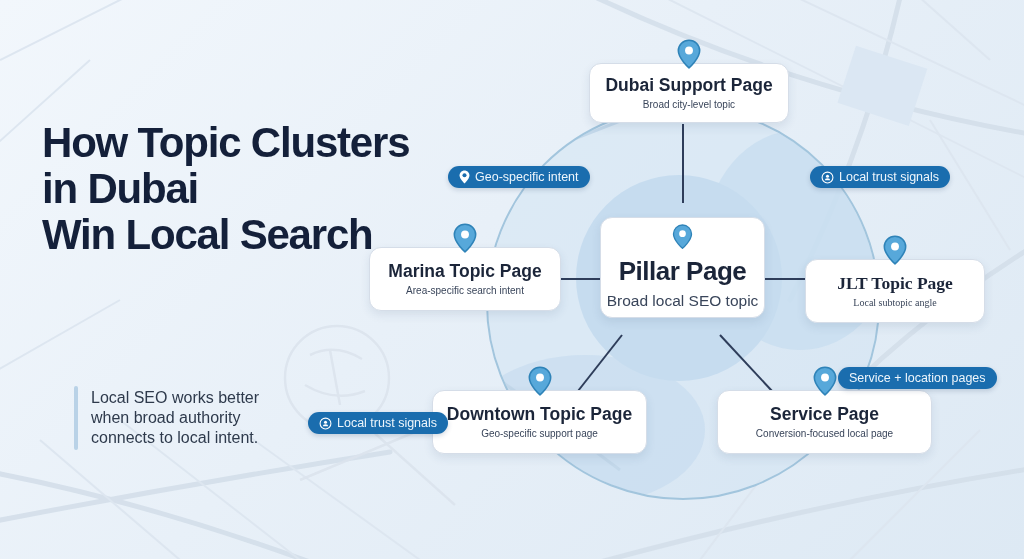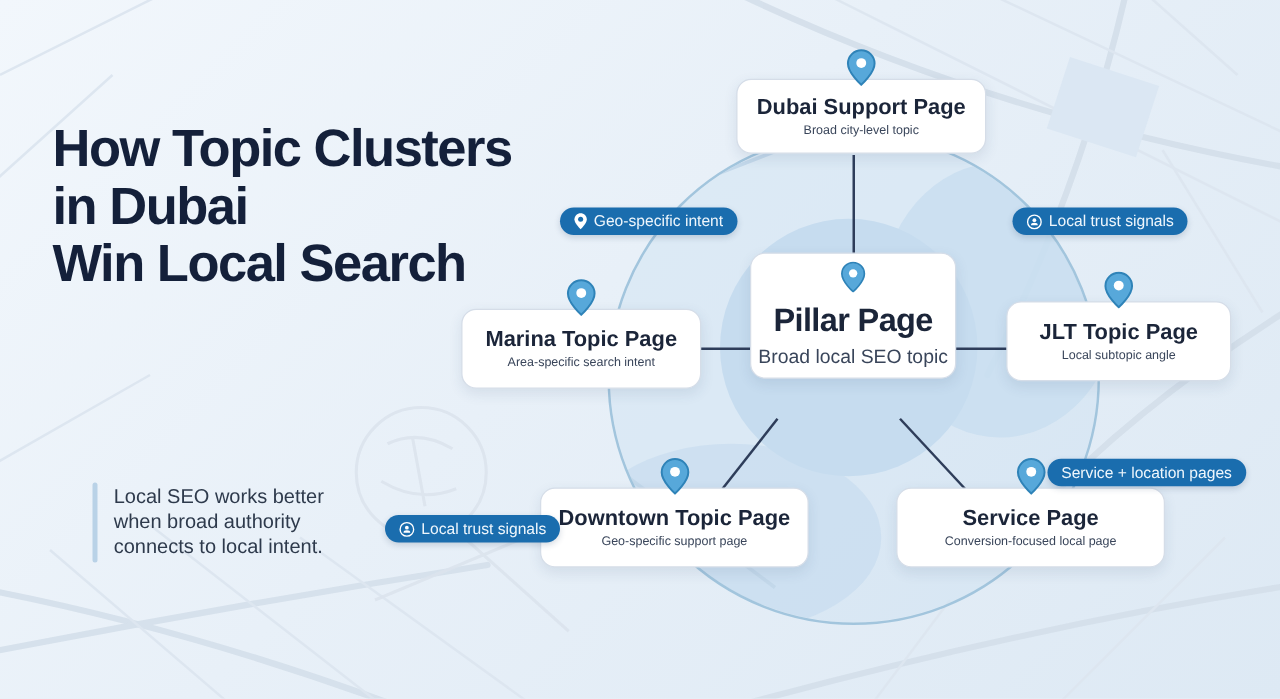--- a/index.html
+++ b/index.html
@@ -12,43 +12,43 @@
   svg.bg,svg.connectors{position:absolute;left:0;top:0;}
   .big-circle{
     position:absolute;left:486px;top:106px;width:394px;height:394px;
     border:2px solid #a2c5dd;border-radius:50%;
   }
   .inner-circle{
     position:absolute;left:576px;top:175px;width:206px;height:206px;
     border-radius:50%;background:#c6dcef;
   }
   .main-title{
-    position:absolute;left:42px;top:96px;
+    position:absolute;left:42px;top:120px;
     font-size:42px;line-height:46px;font-weight:700;letter-spacing:-1.2px;
     color:#14203a;
   }
   .quote{position:absolute;left:42px;top:386px;display:flex;padding-left:32px;}
   .quote-bar{width:4px;height:64px;background:#b9d2e7;border-radius:2px;margin-right:13px;flex:none;}
   .quote-text{width:200px;font-size:16px;line-height:20px;color:#2e3a4c;margin:0;padding-top:2px;}
   .card{
     position:absolute;background:#ffffff;border:1px solid #d5dde8;border-radius:12px;
     box-shadow:0 4px 10px rgba(40,70,110,.10);
     display:flex;flex-direction:column;align-items:center;justify-content:center;
     text-align:center;padding:6px 8px;
   }
   .card-title{font-size:17.5px;font-weight:700;color:#1b2539;white-space:nowrap;line-height:1.25;}
   .card-sub{font-size:10px;color:#39455a;white-space:nowrap;line-height:1.3;margin-top:2px;}
   .pin{position:absolute;top:-25px;left:50%;transform:translateX(-50%);width:24px;height:30px;}
-  .card-pillar{left:600px;top:202px;width:165px;height:101px;}
+  .card-pillar{left:600px;top:217px;width:165px;height:101px;}
   .card-pillar .pin-inline{width:27px;height:34px;margin-bottom:6px;}
   .card-pillar .card-title{font-size:26px;letter-spacing:-0.5px;}
   .card-pillar .card-sub{font-size:15.5px;margin-top:3px;}
   .card-dubai{left:589px;top:63px;width:200px;height:60px;}
   .card-marina{left:369px;top:247px;width:192px;height:64px;}
-  .card-jlt{left:805px;top:241px;width:180px;height:64px;}
+  .card-jlt{left:805px;top:259px;width:180px;height:64px;font-family:Liberation Serif, serif;}
   .card-downtown{left:432px;top:390px;width:215px;height:64px;text-align:center;}
   .card-service{left:717px;top:390px;width:215px;height:64px;}
   .badge{
     position:absolute;display:flex;align-items:center;gap:5px;
     background:#1a6dae;color:#eef6fc;border-radius:999px;
     padding:4px 11px;font-size:12.5px;font-weight:500;white-space:nowrap;
     box-shadow:0 2px 5px rgba(20,50,90,.18);z-index:6;text-align:center;
   }
   .badge svg{flex:none;display:block;}
   .badge-geo{left:448px;top:166px;}

